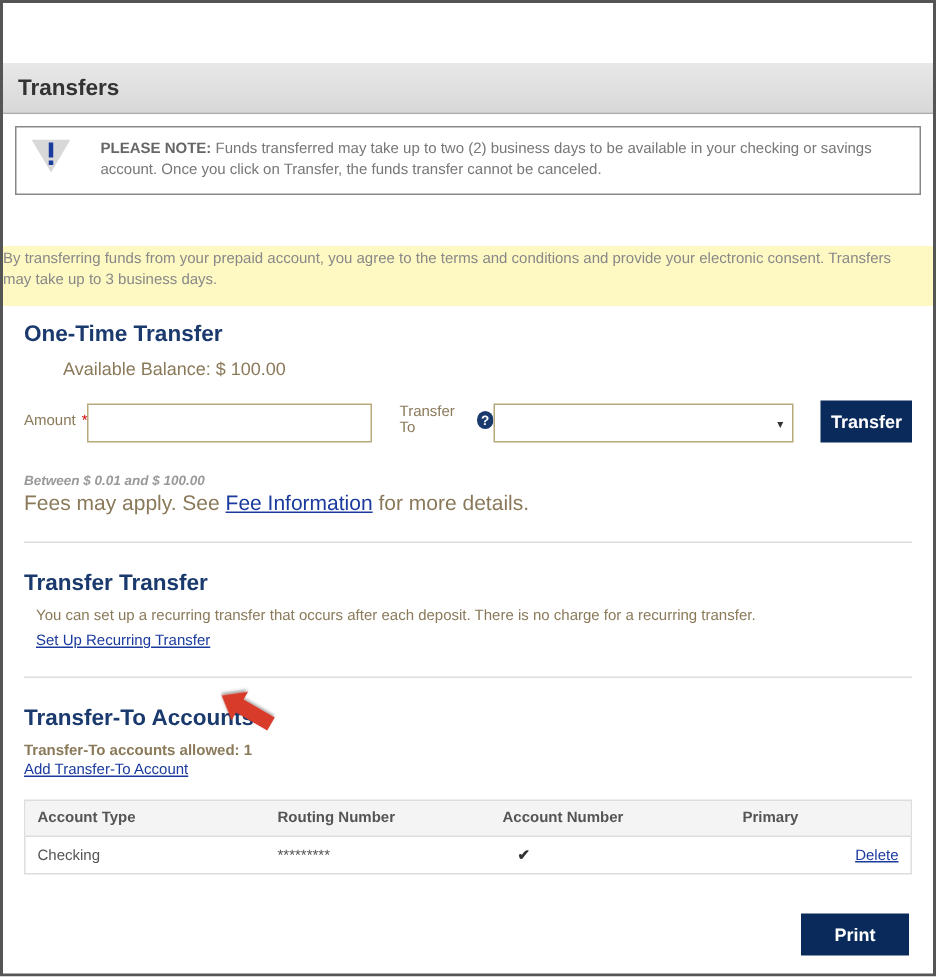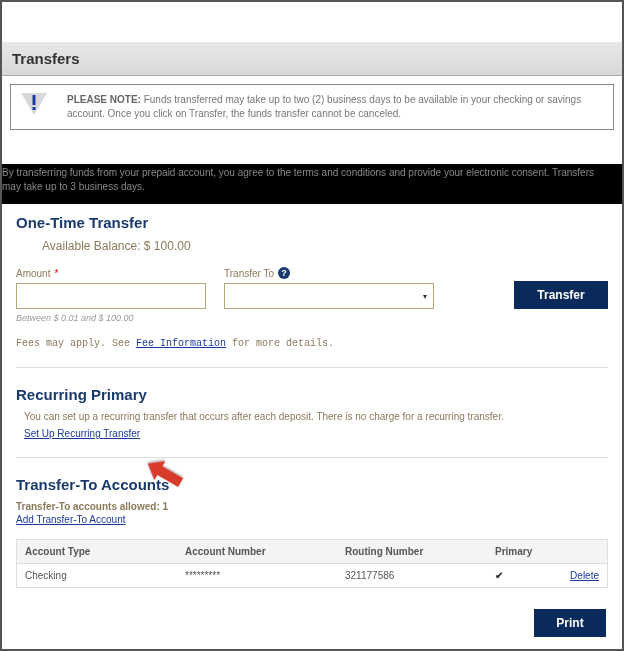--- a/index.html
+++ b/index.html
@@ -5,40 +5,40 @@
 * { box-sizing: border-box; margin: 0; padding: 0; }
 body { font-family: Arial, Helvetica, sans-serif; font-size: 11px; color: #666; background: #fff; }
 .window { width: 624px; height: 651px; border: 2px solid #555; background: #fff; overflow: hidden; position: relative; }
 .titlebar { background: linear-gradient(#e8e8e8, #d8d8d8); border-bottom: 1px solid #aaa; padding: 8px 10px; margin-top: 40px; }
 .titlebar h1 { font-size: 15px; font-weight: bold; color: #333; }
 .notice-box { margin: 8px; border: 1px solid #888; padding: 8px 10px; display: flex; gap: 20px; align-items: flex-start; background: #fff; }
 .notice-icon { width: 26px; height: 22px; position: relative; flex-shrink: 0; }
 .notice-icon svg { display: block; }
 .notice-text { font-size: 10px; color: #777; line-height: 1.4; }
 .notice-text b { color: #666; }
-.consent { font-size: 10px; color: #888; padding: 2px 18px 10px 0; line-height: 1.4; background: #000000; margin-top: 34px; }
+.consent { font-size: 10px; color: #888; padding: 2px 18px 10px 0; line-height: 1.4; background: #fef9c3; margin-top: 34px; }
 .consent-wrap { padding: 0 0 0 0; background: #f2f2f2; }
 .main { padding: 10px 14px; background: #fff; }
 .section { margin-bottom: 14px; }
 .section h2 { color: #1a3a6e; font-size: 15px; font-weight: bold; margin-bottom: 8px; }
 .avail { font-size: 12px; color: #8a7a5a; margin-bottom: 14px; margin-left: 26px; }
 .form-row { display: flex; gap: 18px; align-items: flex-end; }
-.field { display: flex; flex-direction: column; }
+.field { display: flex; flex-direction: row; }
 .field-label { font-size: 10px; color: #8a7a5a; margin-bottom: 4px; display: flex; align-items: center; gap: 4px; }
 .req { color: #c00; }
 .help-icon { width: 12px; height: 12px; border-radius: 50%; background: #1a3a6e; color: #fff; font-size: 9px; display: inline-flex; align-items: center; justify-content: center; font-weight: bold; }
 .input { border: 1px solid #b8a97a; height: 26px; padding: 0 6px; font-size: 11px; background: #fff; }
 .amount-input { width: 190px; }
 .transferto { width: 210px; position: relative; }
 .select { border: 1px solid #b8a97a; height: 26px; padding: 0 6px; font-size: 11px; background: #fff; display: flex; align-items: center; justify-content: flex-end; }
 .caret { font-size: 8px; color: #333; }
 .btn { background: #0a2a5c; color: #fff; border: none; font-weight: bold; font-size: 12px; cursor: pointer; }
 .btn-transfer { height: 28px; width: 94px; margin-left: auto; }
-.helper { font-size: 9px; font-style: italic; color: #999; margin-top: 4px; }
-.fees { font-size: 10px; color: #8a7a5a; margin-top: 15px; font-family: Liberation Mono, monospace; }
+.helper { font-size: 9px; font-style: italic; color: #999; margin-top: 20px; font-weight: bold; }
+.fees { font-size: 14px; color: #8a7a5a; margin-top: 2px; }
 .link { color: #1a3a9e; text-decoration: underline; cursor: pointer; }
 .divider { border: none; border-top: 1px solid #ddd; margin: 18px 0; }
 .recurring-text { font-size: 10px; color: #8a7a5a; margin-bottom: 6px; padding-left: 8px; }
 .setup-link { font-size: 10px; padding-left: 8px; }
 .allowed { font-size: 10px; color: #8a7a5a; font-weight: bold; margin-bottom: 2px; }
 .add-link { font-size: 10px; }
 .table-wrap { margin-top: 14px; border: 1px solid #ddd; }
 .thead { display: flex; background: #f4f4f4; border-bottom: 1px solid #ddd; font-size: 10px; font-weight: bold; color: #555; }
 .th, .td { padding: 6px 8px; }
 .col-type { width: 160px; }
@@ -105,44 +105,43 @@
       </div>
       <div class="helper">Between $ 0.01 and $ 100.00</div>
       <div class="fees">
         <span>Fees may apply. See </span><span class="link">Fee Information</span><span> for more details.</span>
       </div>
     </div>
 
     <hr class="divider">
 
     <div class="section">
-      <h2>Recurring Primary</h2>
+      <h2>Transfer Transfer</h2>
       <div class="recurring-text">You can set up a recurring transfer that occurs after each deposit. There is no charge for a recurring transfer.</div>
       <div class="setup-link"><span class="link">Set Up Recurring Transfer</span></div>
     </div>
 
     <hr class="divider">
 
     <div class="section">
       <h2>Transfer-To Accounts</h2>
       <div class="allowed">Transfer-To accounts allowed: 1</div>
       <div class="add-link"><span class="link">Add Transfer-To Account</span></div>
 
       <div class="table-wrap">
         <div class="thead">
           <div class="th col-type">Account Type</div>
+          <div class="th col-route">Routing Number</div>
           <div class="th col-acct">Account Number</div>
-          <div class="th col-route">Routing Number</div>
           <div class="th col-primary">Primary</div>
           <div class="th col-action"></div>
         </div>
         <div class="trow">
           <div class="td col-type">Checking</div>
           <div class="td col-acct">*********</div>
-          <div class="td col-route">321177586</div>
           <div class="td col-primary"><span class="check">✔</span></div>
           <div class="td col-action"><span class="link">Delete</span></div>
         </div>
       </div>
     </div>
   </div>
 
   <div class="arrow-annot">
     <svg width="60" height="50" viewBox="0 0 60 50">
       <defs>

